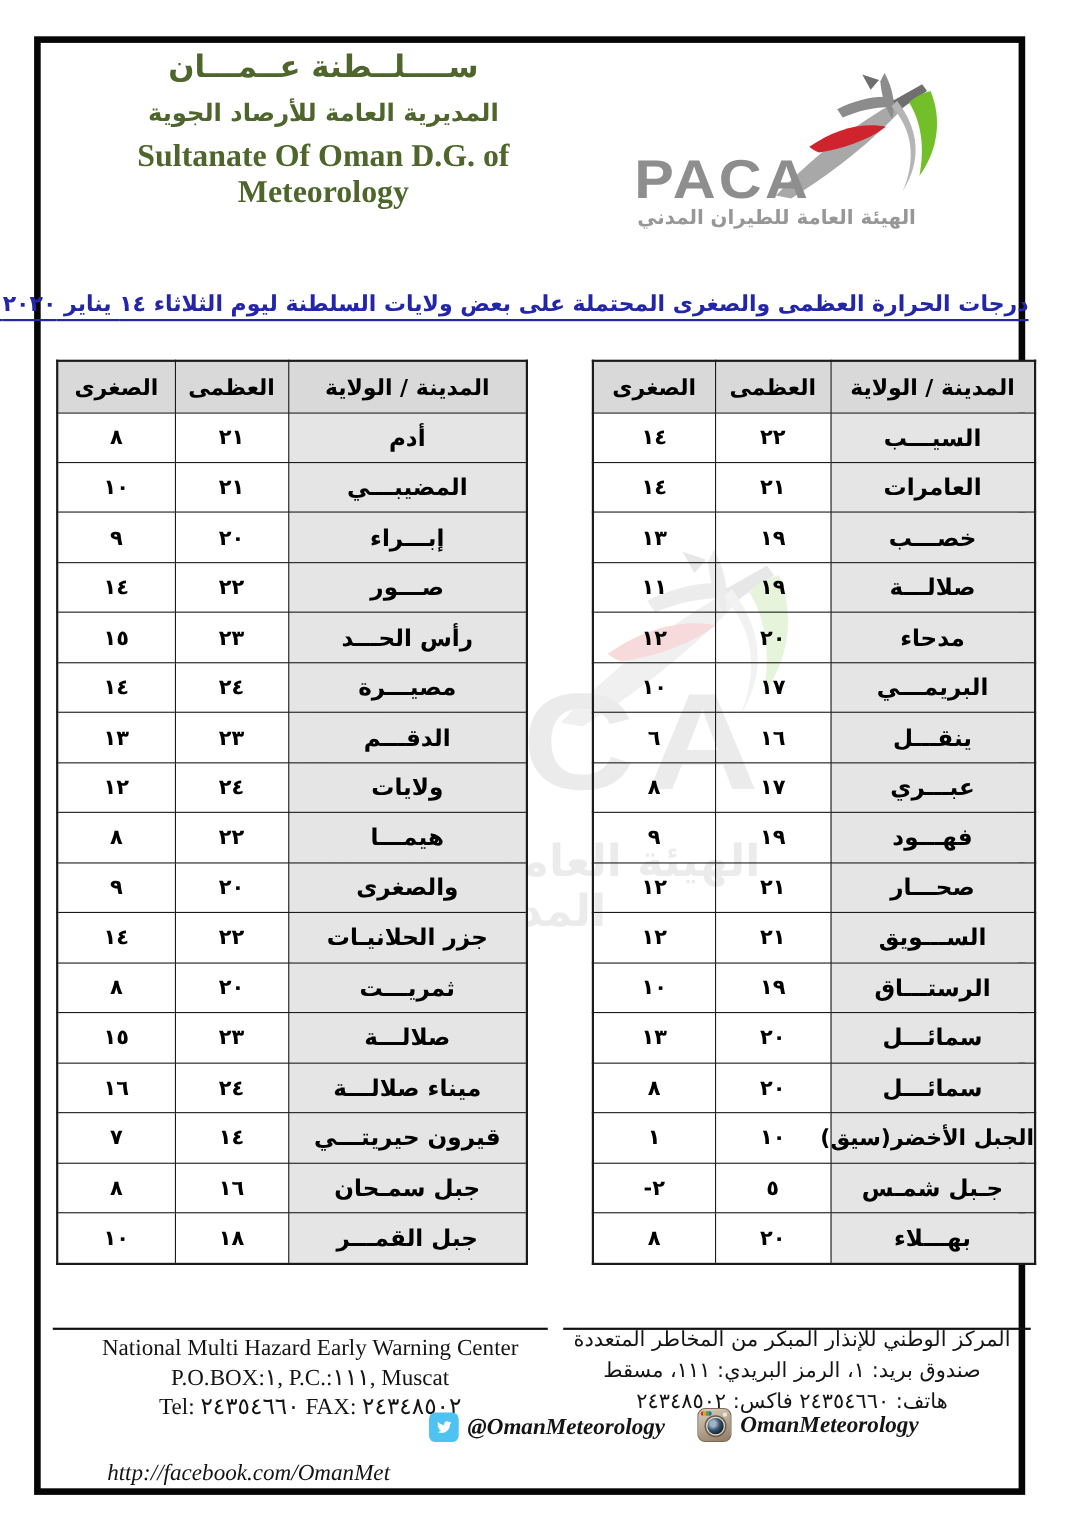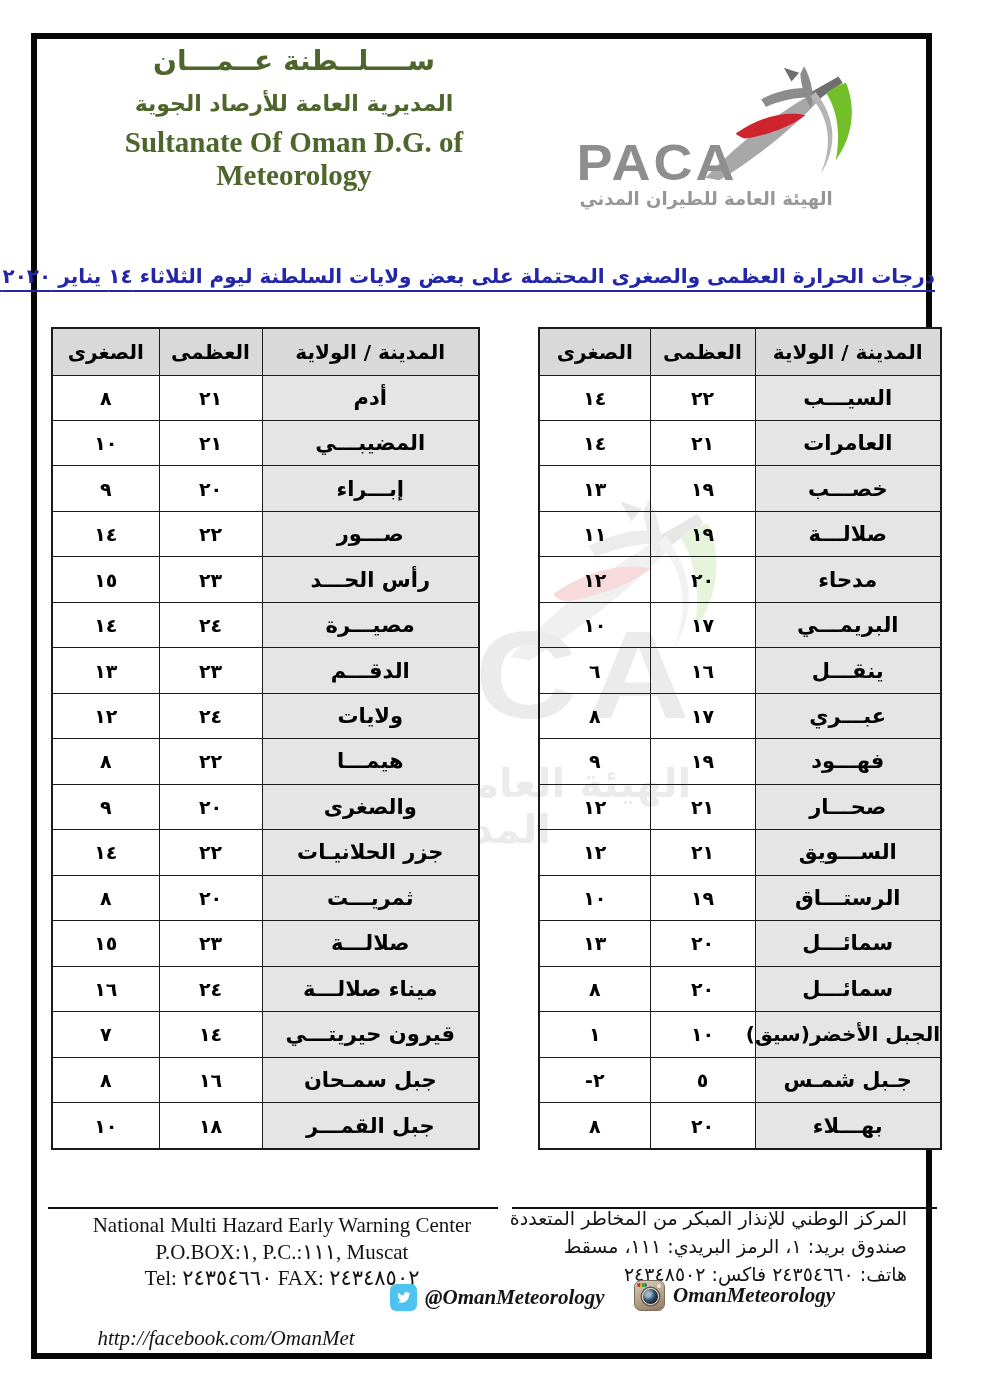--- a/index.html
+++ b/index.html
@@ -51,21 +51,21 @@
   
   .rule{position:absolute;top:1207px;border-top:2px solid #111;}
   .rule.l{left:48px;width:450px;}
   .rule.r{left:512px;width:425px;}
   .f-en{position:absolute;left:60px;width:444px;text-align:center;color:#141414;
       font-family:"Liberation Serif","DejaVu Sans",serif;font-size:21px;white-space:nowrap;}
   .f-en.l1{top:1213px;}
   .f-en.l2{top:1240px;}
   .f-en.l3{top:1266px;}
   .f-en.l4{top:1326px;left:36px;width:380px;font-style:italic;}
-  .f-ar{position:absolute;left:477px;width:430px;text-align:right;direction:rtl;color:#141414;
+  .f-ar{position:absolute;left:505px;width:430px;text-align:center;direction:rtl;color:#141414;
       font-size:19px;white-space:nowrap;}
   .f-ar.r1{top:1207px;}
   .f-ar.r2{top:1235px;}
   .f-ar.r3{top:1263px;}
 
   .social{position:absolute;display:flex;align-items:center;gap:8px;}
   .social .handle{font-family:"Liberation Serif","DejaVu Sans",serif;font-style:italic;font-weight:bold;
       font-size:21px;color:#141414;white-space:nowrap;}
   .tw{left:390px;top:1284px;}
   .ig-g{left:634px;top:1280px;}

